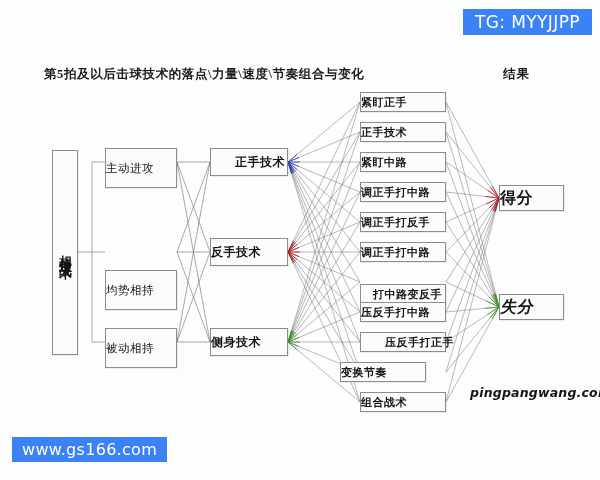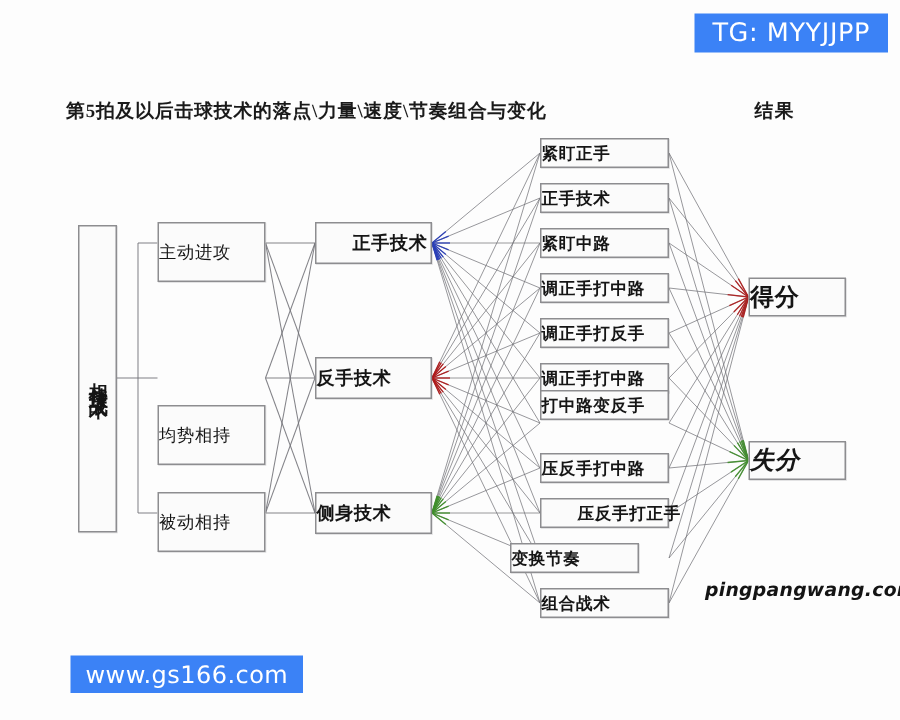--- a/index.html
+++ b/index.html
@@ -117,21 +117,20 @@
     padding: 3px 12px;
     font-size: 17px;
     letter-spacing: 0.4px;
   }
   #site-watermark {
     left: 12px;
     top: 437px;
     padding: 3px 10px;
     font-size: 16px;
     letter-spacing: 0.3px;
-    margin-left: 35px;
   }
   #ppw-watermark {
     position: absolute;
     left: 470px;
     top: 385px;
     font-size: 12.5px;
     font-weight: 700;
     color: #141414;
     font-style: italic;
     letter-spacing: 0.2px;
@@ -311,21 +310,21 @@
       </div>
       <div class="node stage3" style="left: 360px; top: 182px;">
         <span>调正手打中路</span>
       </div>
       <div class="node stage3" style="left: 360px; top: 212px;">
         <span>调正手打反手</span>
       </div>
       <div class="node stage3" style="left: 360px; top: 242px;">
         <span>调正手打中路</span>
       </div>
-      <div class="node stage3" style="left: 360px; top: 260px;">
+      <div class="node stage3" style="left: 360px; top: 284px; padding-left: 12px;">
         <span>打中路变反手</span>
       </div>
       <div class="node stage3" style="left: 360px; top: 302px;">
         <span>压反手打中路</span>
       </div>
       <div class="node stage3" style="left: 360px; top: 332px; padding-left: 24px;">
         <span>压反手打正手</span>
       </div>
       <div class="node stage3" style="left: 340px; top: 362px;">
         <span>变换节奏</span>

